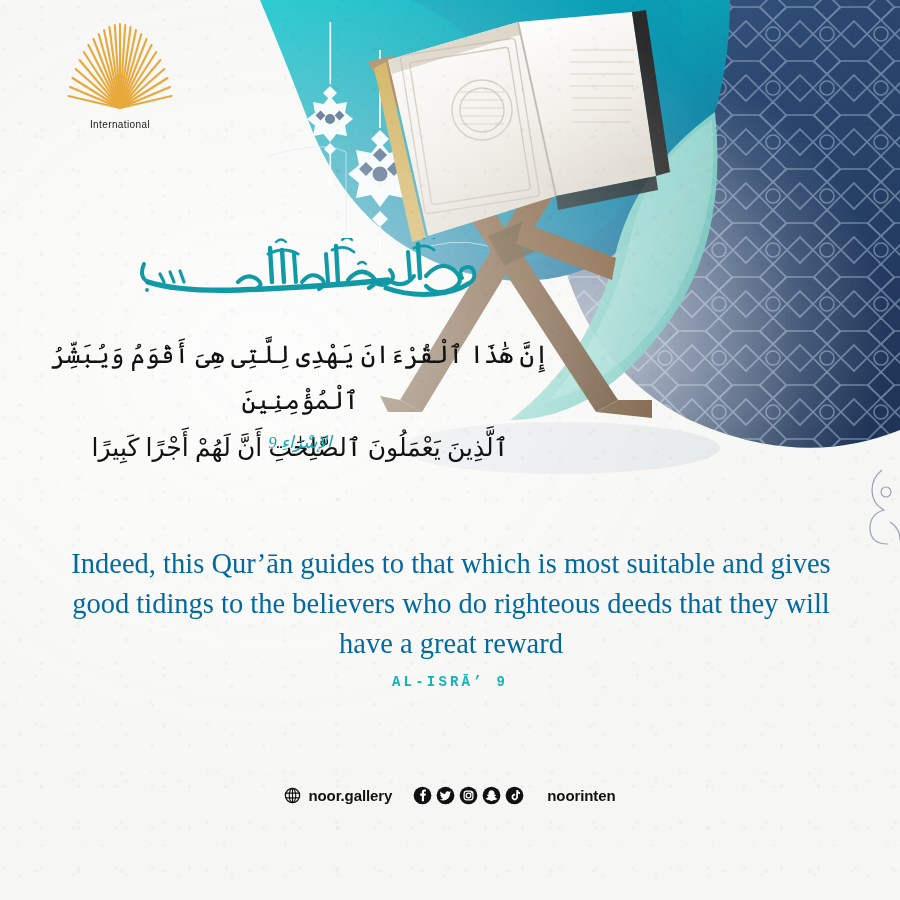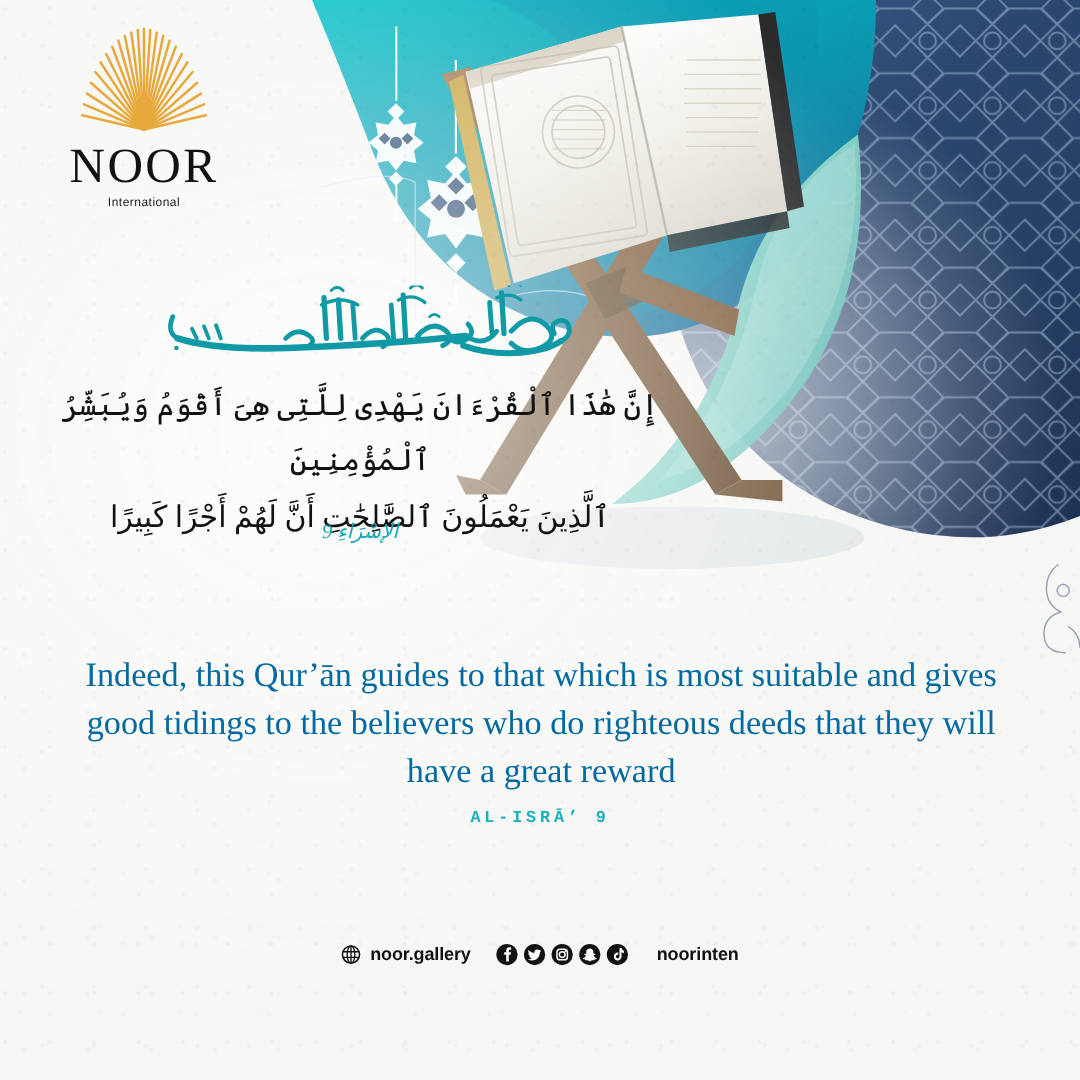--- a/index.html
+++ b/index.html
@@ -45,21 +45,21 @@
   }
 
   
   .basmala{
     position:absolute;left:0;top:238px;width:600px;text-align:center;z-index:5;
   }
   .basmala svg{display:block;margin:0 auto;}
 
   
   .arabic-verse{
-    position:absolute;left:20px;top:316px;width:560px;z-index:5;
+    position:absolute;left:20px;top:332px;width:560px;z-index:5;
     direction:rtl;text-align:center;color:#121212;
     font-family:"Liberation Serif","DejaVu Serif",serif;
     font-size:25px;line-height:1.85;
   }
   .arabic-ref{
     position:absolute;left:20px;top:432px;width:560px;z-index:5;
     direction:rtl;text-align:center;color:#18a8b5;
     font-family:"Liberation Serif","DejaVu Serif",serif;
     font-size:17px;
     font-style:italic;
@@ -278,21 +278,20 @@
         <line x1="70" y1="86" x2="114.3" y2="47"></line>
         <line x1="70" y1="86" x2="25.7" y2="47"></line>
         <line x1="70" y1="86" x2="117.5" y2="56"></line>
         <line x1="70" y1="86" x2="22.5" y2="56"></line>
         <line x1="70" y1="86" x2="120" y2="65"></line>
         <line x1="70" y1="86" x2="20" y2="65"></line>
         <line x1="70" y1="86" x2="121.5" y2="74"></line>
         <line x1="70" y1="86" x2="18.5" y2="74"></line>
       </g>
     </svg>
-    <div class="logo-word">NOOR</div>
     <div class="logo-sub">International</div>
   </div>
 
   <div class="basmala">
     <svg width="360" height="62" viewBox="0 0 360 62">
       <g fill="none" stroke="#119aa6" stroke-linecap="round" stroke-linejoin="round">
 
         <path d="M28 44 Q60 54 120 52 Q200 49 268 42" stroke-width="5.5"></path>
 
         <path d="M24 26 Q18 40 30 45" stroke-width="4"></path>

